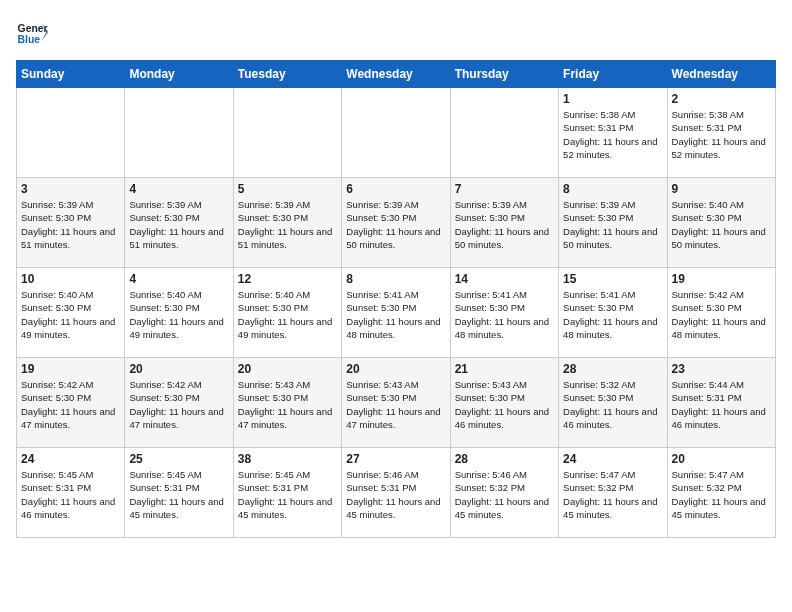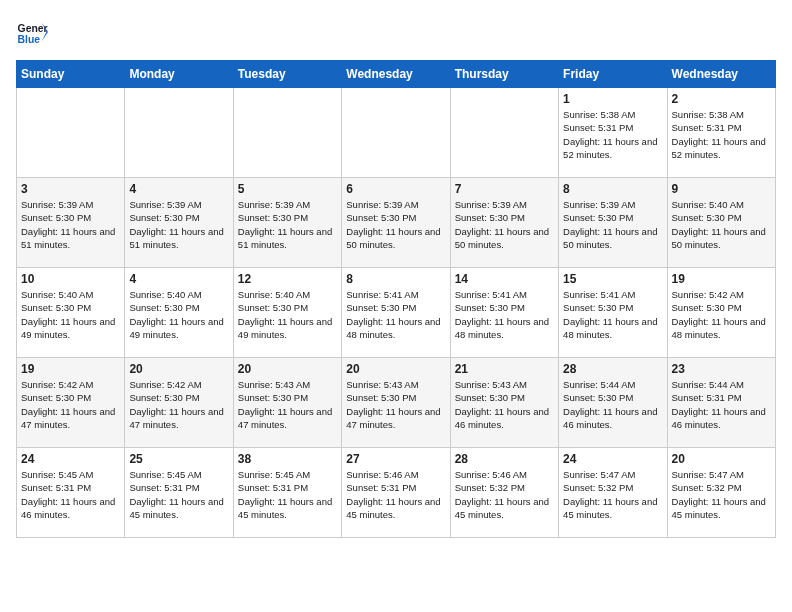--- a/index.html
+++ b/index.html
@@ -264,21 +264,21 @@
         </td>
         <td>
           <span class="day-number">21</span>
           <div class="day-info">Sunrise: 5:43 AM
 Sunset: 5:30 PM
 Daylight: 11 hours
 and 46 minutes.</div>
         </td>
         <td>
           <span class="day-number">28</span>
-          <div class="day-info">Sunrise: 5:44 AM
+          <div class="day-info">Sunrise: 5:32 AM
 Sunset: 5:30 PM
 Daylight: 11 hours
 and 46 minutes.</div>
         </td>
         <td>
           <span class="day-number">23</span>
           <div class="day-info">Sunrise: 5:44 AM
 Sunset: 5:31 PM
 Daylight: 11 hours
 and 46 minutes.</div>

